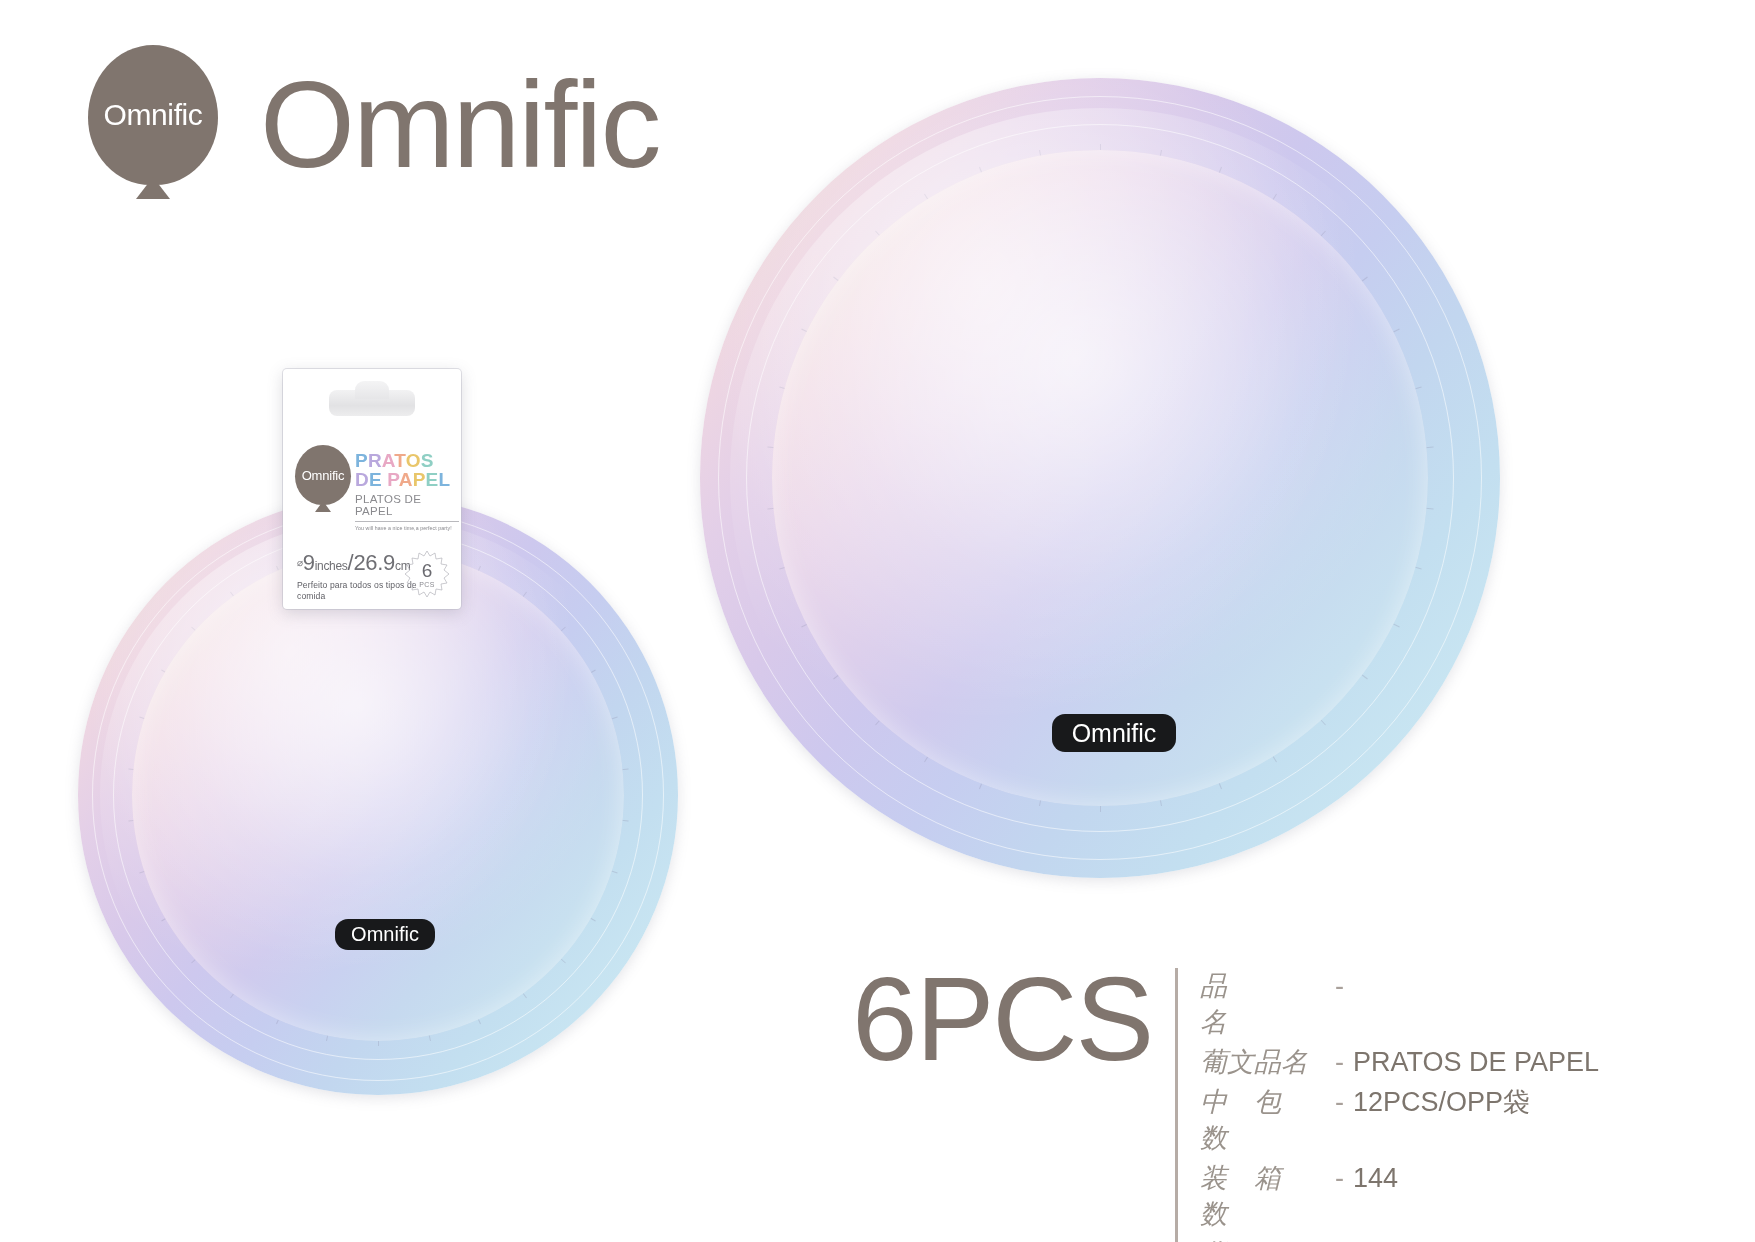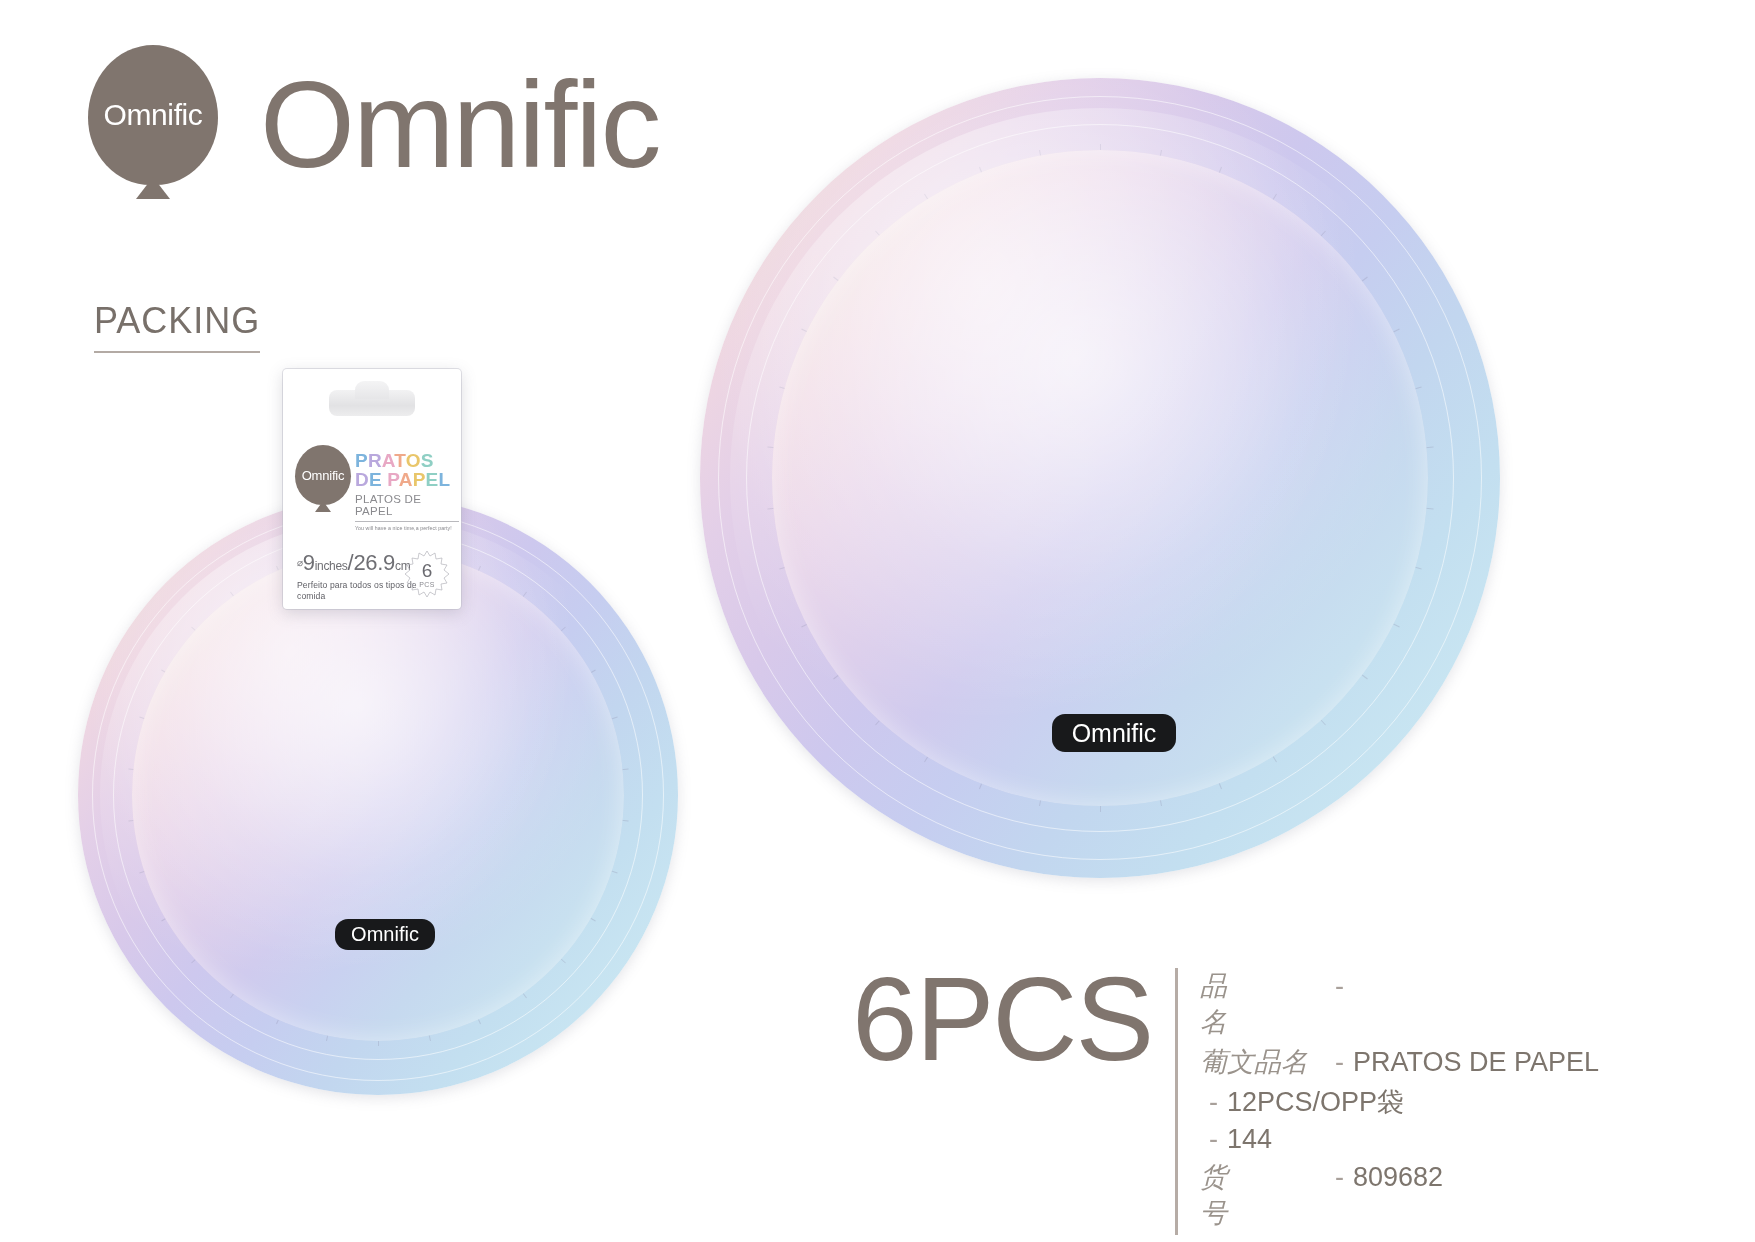--- a/index.html
+++ b/index.html
@@ -187,23 +187,20 @@
   <div id="brand-header">
     <div class="balloon-logo">
       <div class="balloon-body">
         <span class="balloon-text">Omnific</span>
       </div>
       <div class="balloon-knot"></div>
     </div>
     <div id="brand-wordmark">Omnific</div>
   </div>
 
-  <div id="packing-block">
-    <div id="packing-label">PACKING</div>
-  </div>
 
   <div id="plate-large" class="plate plate-outer">
     <div class="plate-rim-ring r1"></div>
     <div class="scallops" id="scallops-large">
         <i style="left: 400px; top: 66px; height: 62px; transform: rotate(0deg); transform-origin: 50% 0px;"></i>
         <i style="left: 461.372px; top: 71.687px; height: 62px; transform: rotate(10.5882deg); transform-origin: 50% 0px;"></i>
         <i style="left: 520.655px; top: 88.5543px; height: 62px; transform: rotate(21.1765deg); transform-origin: 50% 0px;"></i>
         <i style="left: 575.828px; top: 116.027px; height: 62px; transform: rotate(31.7647deg); transform-origin: 50% 0px;"></i>
         <i style="left: 625.014px; top: 153.171px; height: 62px; transform: rotate(42.3529deg); transform-origin: 50% 0px;"></i>
         <i style="left: 666.538px; top: 198.72px; height: 62px; transform: rotate(52.9412deg); transform-origin: 50% 0px;"></i>
@@ -325,24 +322,26 @@
       <div class="spec-row">
         <div class="spec-key">品　　　名</div>
         <div class="spec-dash">-</div>
       </div>
       <div class="spec-row">
         <div class="spec-key">葡文品名</div>
         <div class="spec-dash">-</div>
         <div class="spec-val">PRATOS DE PAPEL</div>
       </div>
       <div class="spec-row">
+        <div class="spec-key">中　包　数</div>
         <div class="spec-dash">-</div>
         <div class="spec-val">12PCS/OPP袋</div>
       </div>
       <div class="spec-row">
+        <div class="spec-key">装　箱　数</div>
         <div class="spec-dash">-</div>
         <div class="spec-val">144</div>
       </div>
       <div class="spec-row">
         <div class="spec-key">货　　　号</div>
         <div class="spec-dash">-</div>
         <div class="spec-val">809682</div>
       </div>
     </div>
 

